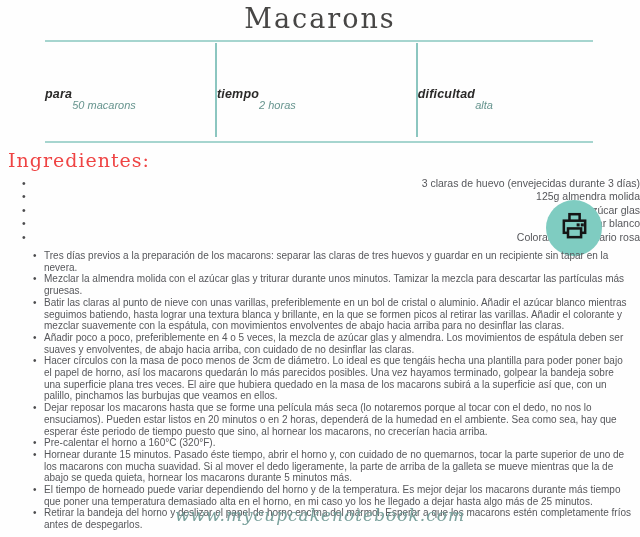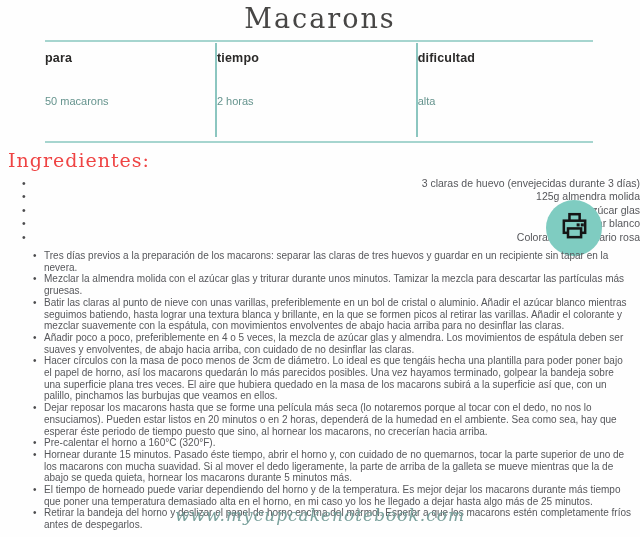--- a/index.html
+++ b/index.html
@@ -31,21 +31,21 @@
 
   
   .info-table {
     position: absolute; top: 40px; left: 45px;
     width: 548px; height: 103px;
     border-top: 2px solid #a6d5cf;
     border-bottom: 2px solid #a6d5cf;
   }
   .info-row { display: flex; height: 94px; margin-top: 1px; }
   .info-col {
-    display: flex; flex-direction: column; align-items: flex-start;
+    display: flex; flex-direction: row; align-items: center; font-style: italic;
   }
   .info-col-0 { flex: 0 0 31%; }
   .info-col-1 { flex: 0 0 37%; border-left: 2px solid #8cc6c0; border-right: 2px solid #8cc6c0; }
   .info-col-2 { flex: 0 0 32%; }
   .info-label {
     margin-top: 8px;
     font-size: 12.5px;
     font-weight: bold;
     color: #2b2a29;
     letter-spacing: 0.2px;

